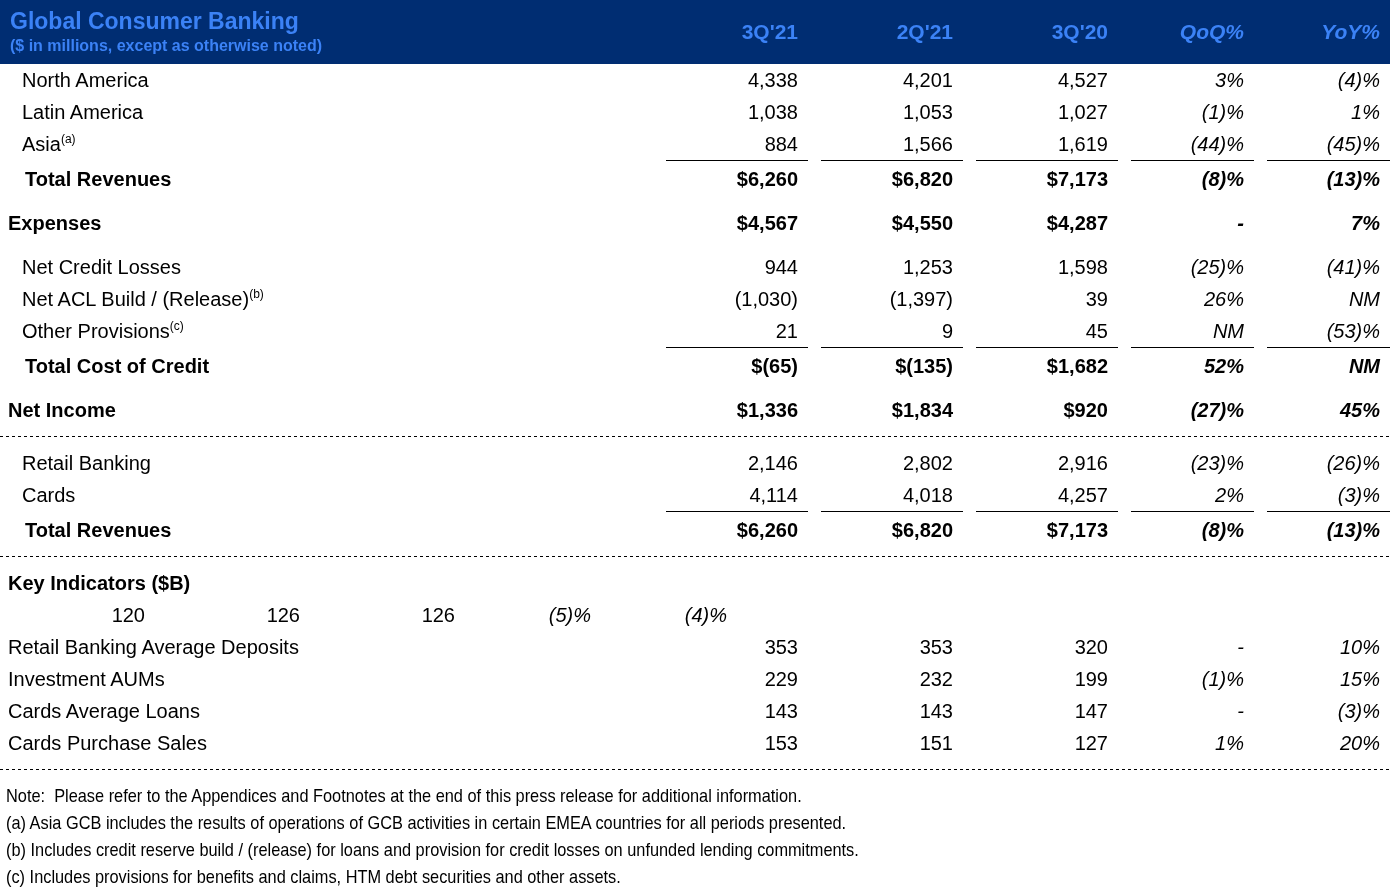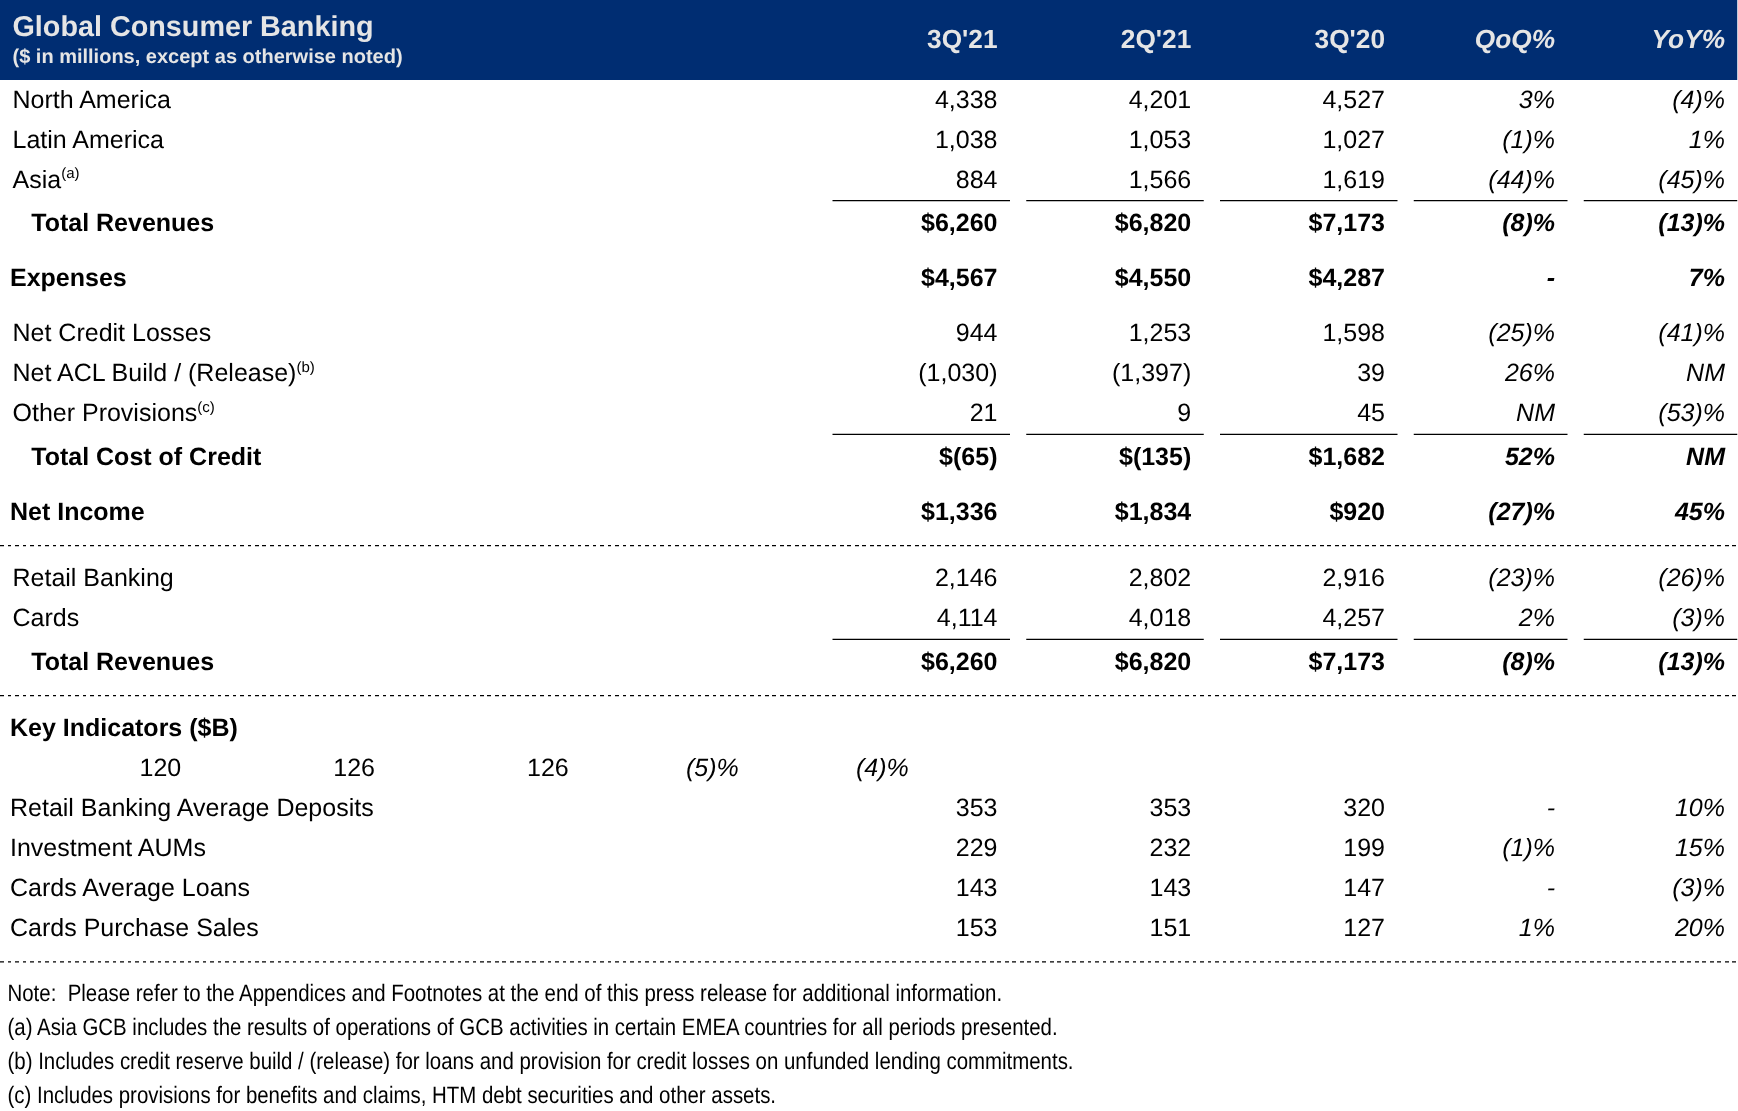--- a/index.html
+++ b/index.html
@@ -8,31 +8,31 @@
   body {
     width:1390px; height:889px; overflow:hidden;
     font-family:"Liberation Sans", sans-serif;
     color:var(--ink);
   }
   .page { width:1390px; height:889px; }
 
   
   .row { display:flex; align-items:baseline; }
   .label { flex:1 1 auto; padding-left:8px; font-size:20px; white-space:nowrap; }
-  .label.indent { padding-left:10px; }
+  .label.indent { padding-left:22px; }
   .cell {
     flex:0 0 auto; width:142px; margin-left:13px;
     text-align:right; padding-right:10px;
     font-size:20px; white-space:nowrap;
   }
   .cell.c3, .cell.c4 { width:123px; font-style:italic; }
 
   
   .header {
-    background:var(--brand); color:#e5e5e5;
+    background:var(--brand); color:#3b82f6;
     height:64px; align-items:center;
   }
   .hdr-label { flex:1 1 auto; padding-left:10px; }
   .title { font-size:23px; font-weight:bold; line-height:28px; }
   .subtitle { font-size:16px; font-weight:bold; line-height:22px; }
   .header .cell { font-weight:bold; font-size:21px; }
 
   
   .trow { line-height:32px; }
   .trow.total .label, .trow.total .cell { font-weight:bold; }

